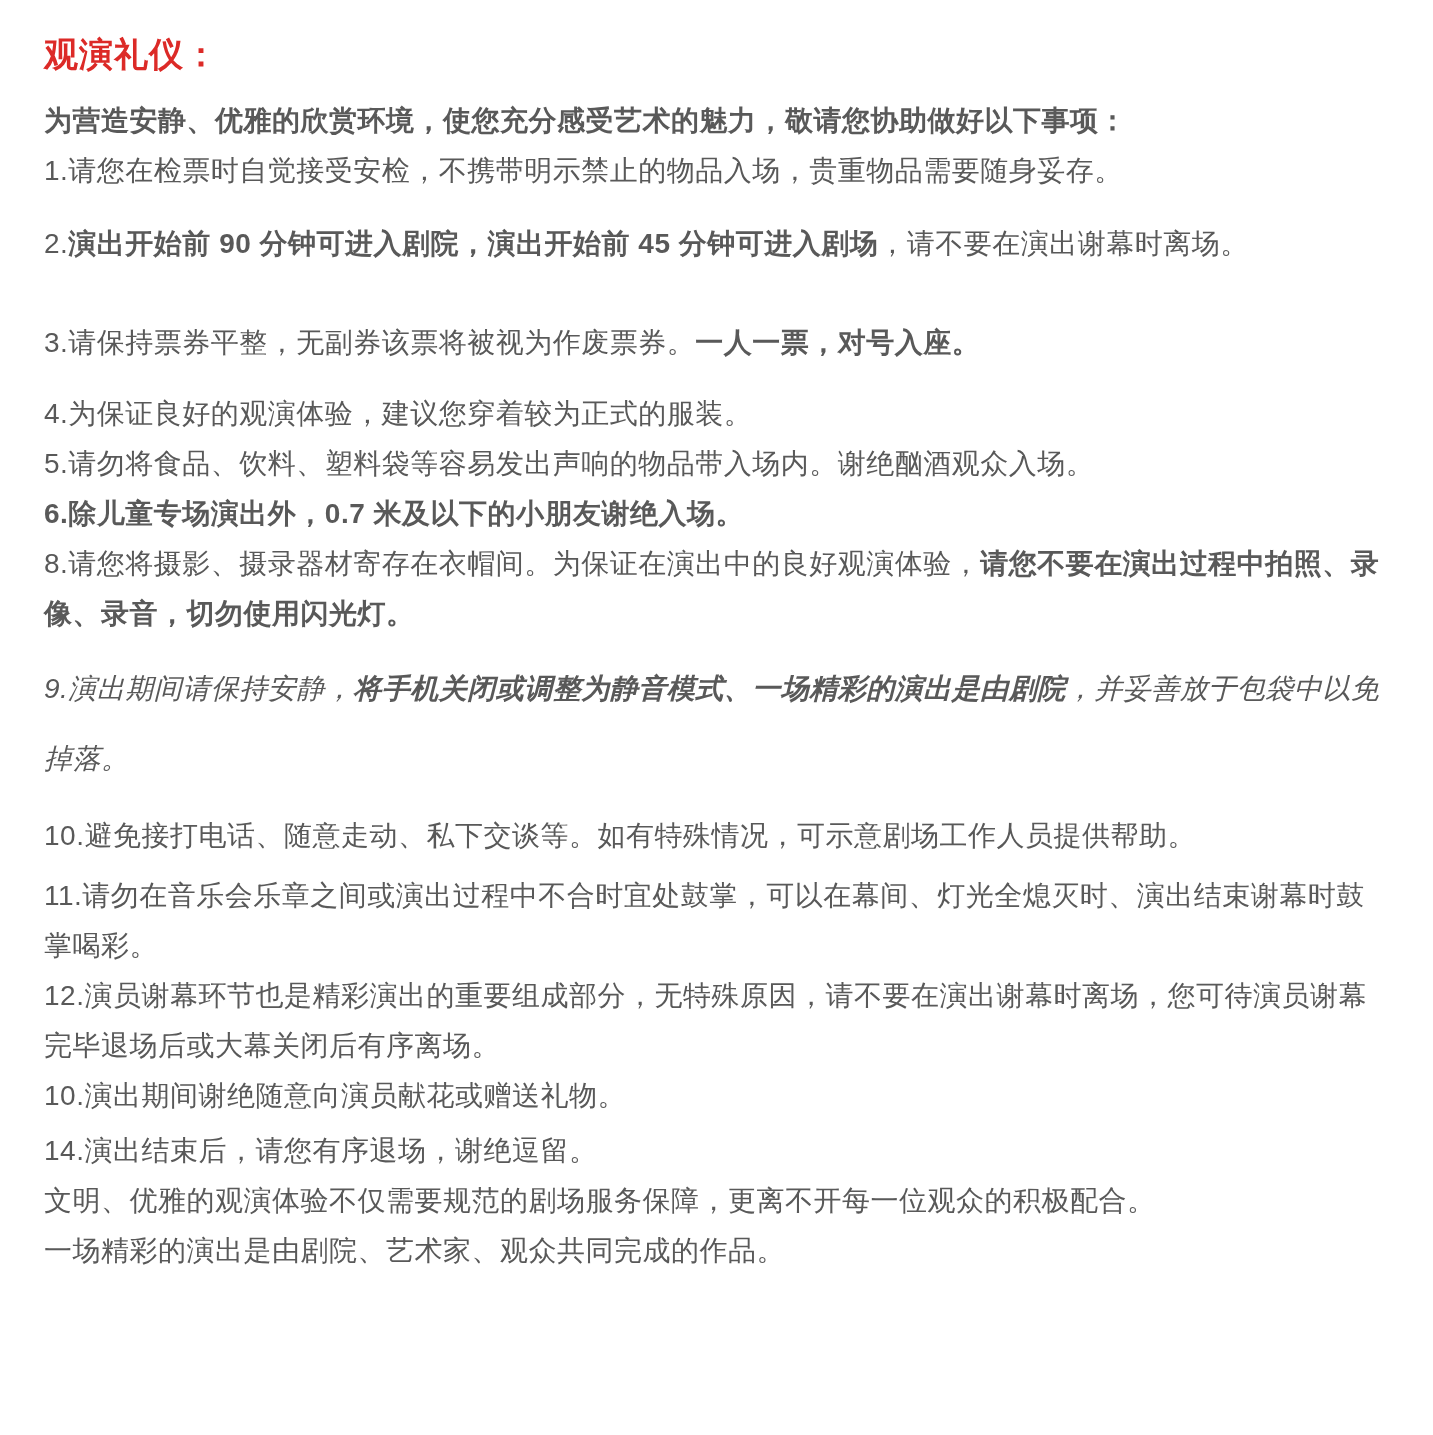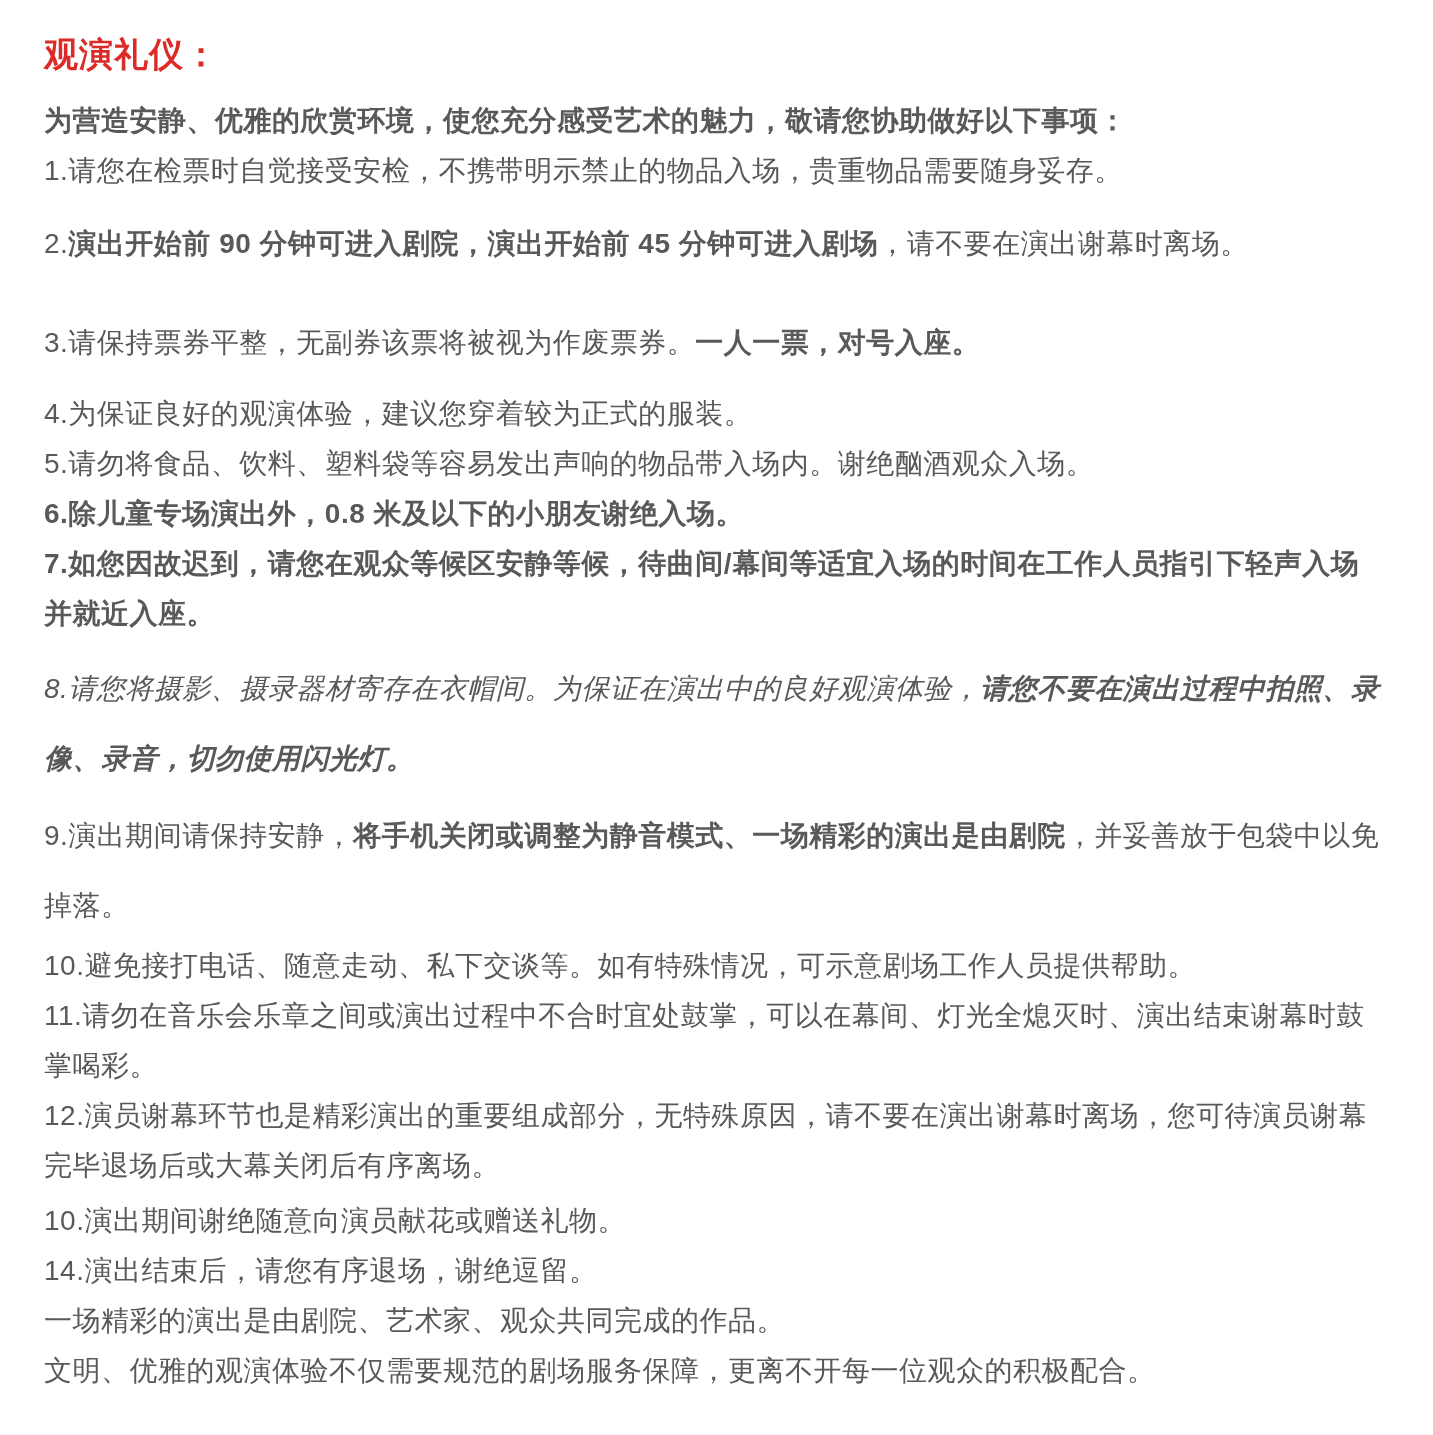--- a/index.html
+++ b/index.html
@@ -53,25 +53,24 @@
 
 <div class="page">
   <h1 class="doc-title">观演礼仪：</h1>
   <div id="content">
       <p><strong>为营造安静、优雅的欣赏环境，使您充分感受艺术的魅力，敬请您协助做好以下事项：</strong></p>
       <p><span>1.请您在检票时自觉接受安检，不携带明示禁止的物品入场，贵重物品需要随身妥存。</span></p>
       <p><span>2.</span><strong>演出开始前 90 分钟可进入剧院，演出开始前 45 分钟可进入剧场</strong><span>，请不要在演出谢幕时离场。</span></p>
       <p><span>3.请保持票券平整，无副券该票将被视为作废票券。</span><strong>一人一票，对号入座。</strong></p>
       <p><span>4.为保证良好的观演体验，建议您穿着较为正式的服装。</span></p>
       <p><span>5.请勿将食品、饮料、塑料袋等容易发出声响的物品带入场内。谢绝酗酒观众入场。</span></p>
-      <p><strong>6.除儿童专场演出外，0.8 米及以下的小朋友谢绝入场。</strong></p>
-      <p><strong>7.如您因故迟到，请您在观众等候区安静等候，待曲间/幕间等适宜入场的时间在工作人员指引下轻声入场并就近入座。</strong></p>
+      <p><strong>6.除儿童专场演出外，0.7 米及以下的小朋友谢绝入场。</strong></p>
       <p><span>8.请您将摄影、摄录器材寄存在衣帽间。为保证在演出中的良好观演体验，</span><strong>请您不要在演出过程中拍照、录像、录音，切勿使用闪光灯。</strong></p>
       <p><span>9.演出期间请保持安静，</span><strong>将手机关闭或调整为静音模式、一场精彩的演出是由剧院</strong><span>，并妥善放于包袋中以免掉落。</span></p>
       <p><span>10.避免接打电话、随意走动、私下交谈等。如有特殊情况，可示意剧场工作人员提供帮助。</span></p>
       <p><span>11.请勿在音乐会乐章之间或演出过程中不合时宜处鼓掌，可以在幕间、灯光全熄灭时、演出结束谢幕时鼓掌喝彩。</span></p>
       <p><span>12.演员谢幕环节也是精彩演出的重要组成部分，无特殊原因，请不要在演出谢幕时离场，您可待演员谢幕完毕退场后或大幕关闭后有序离场。</span></p>
       <p><span>10.演出期间谢绝随意向演员献花或赠送礼物。</span></p>
       <p><span>14.演出结束后，请您有序退场，谢绝逗留。</span></p>
+      <p><span>文明、优雅的观演体验不仅需要规范的剧场服务保障，更离不开每一位观众的积极配合。</span></p>
       <p><span>一场精彩的演出是由剧院、艺术家、观众共同完成的作品。</span></p>
-      <p><span>文明、优雅的观演体验不仅需要规范的剧场服务保障，更离不开每一位观众的积极配合。</span></p>
     </div>
 </div>
 
 </body></html>

